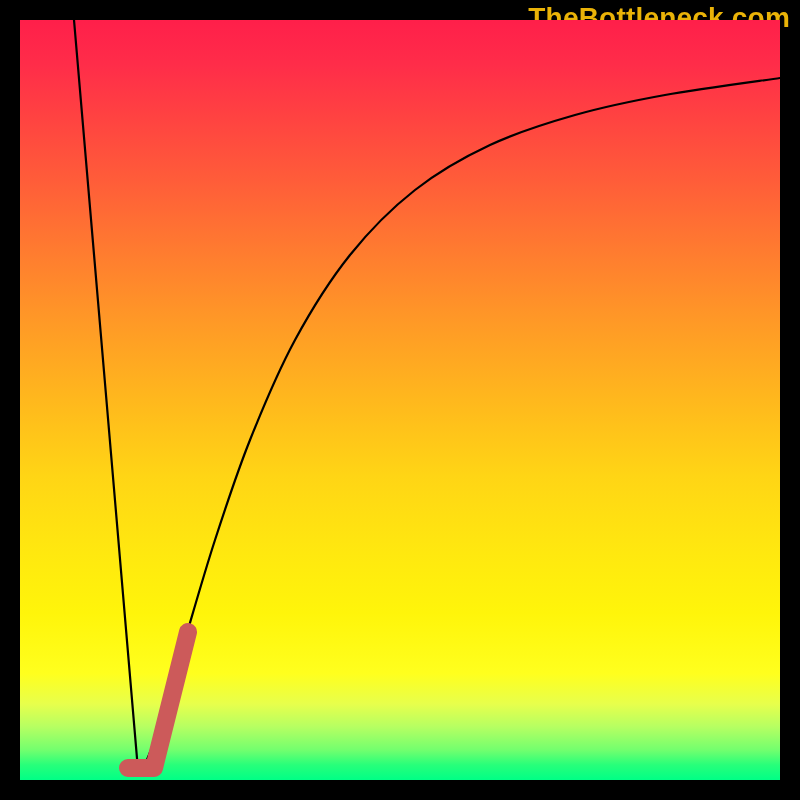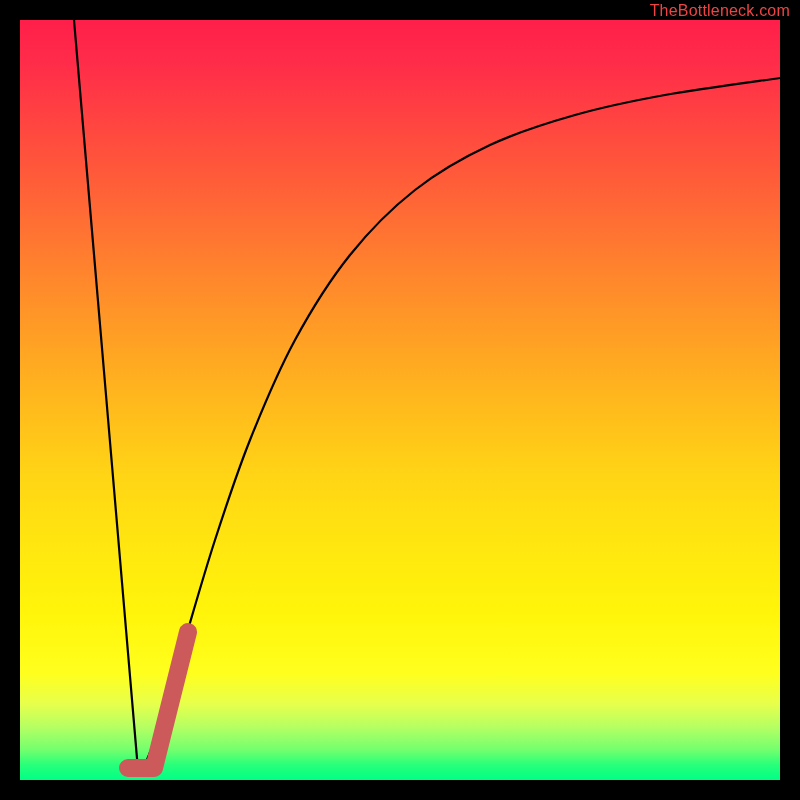--- a/index.html
+++ b/index.html
@@ -60,23 +60,23 @@
     stroke: #cc5a5a;
     stroke-width: 18;
     fill: none;
     stroke-linecap: round;
     stroke-linejoin: round;
   }
   .watermark {
     position: absolute;
     top: 2px;
     right: 10px;
-    color: #ef4444;
-    font-size: 16px;
-    font-weight: 400;
+    color: #eab308;
+    font-size: 28px;
+    font-weight: 700;
     letter-spacing: 0.2px;
     user-select: none;
   }
 </style>
 </head>
 <body>
 
 <div class="frame">
 
   <div class="watermark">TheBottleneck.com</div>

